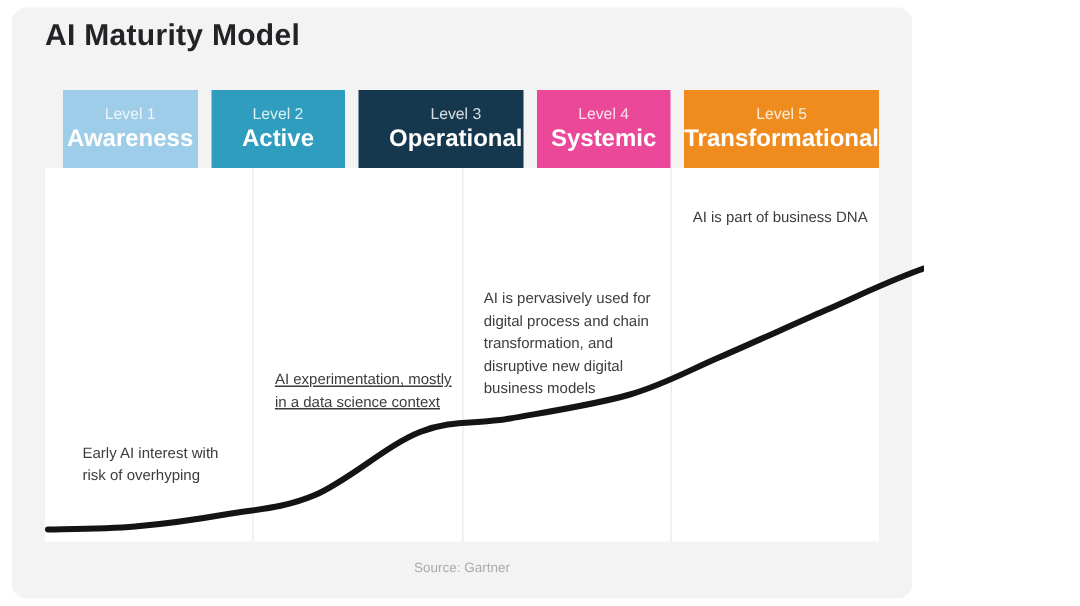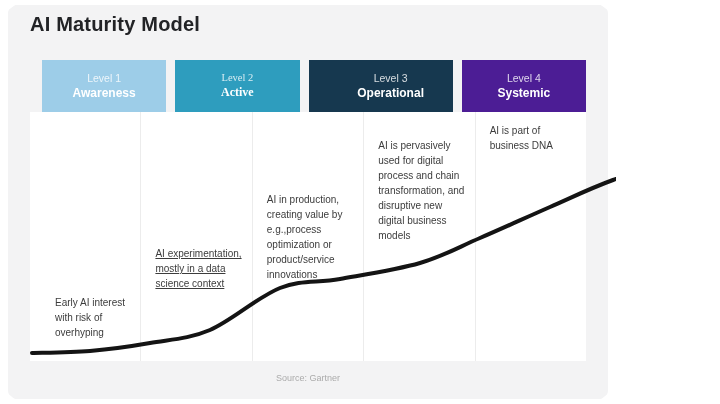--- a/index.html
+++ b/index.html
@@ -19,25 +19,25 @@
   
   .header-row {
     position:absolute; left:30px; right:30px; top:60px; height:52px;
     display:flex; gap:9px;margin-left:12px;
   }
   .hdr {
     flex:1; display:flex; flex-direction:column; align-items:center;
     justify-content:center; gap:2px; text-align:center;
   }
   .hdr .lvl  { font-size:10.5px; color:rgba(255,255,255,.82); }
-  .hdr .name { font-size:12px; font-weight:700; color:#ffffff; }
+  .hdr .name { font-size:16px; font-weight:700; color:#ffffff; }
   .hdr:nth-child(1){ background:#9dcde8; }
-  .hdr:nth-child(2){ background:#2e9dbe;font-family:Liberation Serif, serif; }
+  .hdr:nth-child(2){ background:#2e9dbe; }
   .hdr:nth-child(3){ background:#16384f;padding-left:20px; }
-  .hdr:nth-child(4){ background:#4c1d95; }
+  .hdr:nth-child(4){ background:#ec4899; }
   .hdr:nth-child(5){ background:#f08c1e; }
   
   .body-row {
     position:absolute; left:30px; right:30px; top:112px; height:249px;
     background:#ffffff; display:flex;
   }
   .col { flex:1; position:relative; }
   .col + .col { border-left:1px solid #ececec; }
   .desc {
     position:absolute; left:14px; right:6px;
@@ -75,31 +75,32 @@
       <span class="name">Active</span>
     </div>
     <div class="hdr">
       <span class="lvl">Level 3</span>
       <span class="name">Operational</span>
     </div>
     <div class="hdr">
       <span class="lvl">Level 4</span>
       <span class="name">Systemic</span>
     </div>
+    <div class="hdr">
+      <span class="lvl">Level 5</span>
+      <span class="name">Transformational</span>
+    </div>
   </div>
 
   <div class="body-row">
     <div class="col">
       <div class="desc">Early AI interest with risk of overhyping</div>
     </div>
     <div class="col">
       <div class="desc">AI experimentation, mostly in a data science context</div>
-    </div>
-    <div class="col">
-      <div class="desc">AI in production, creating value by e.g.,process optimization or product/service innovations</div>
     </div>
     <div class="col">
       <div class="desc">AI is pervasively used for digital process and chain transformation, and disruptive new digital business models</div>
     </div>
     <div class="col">
       <div class="desc">AI is part of business DNA</div>
     </div>
   </div>
 
   <svg class="curve-svg" viewBox="0 0 660 249" aria-hidden="true">

